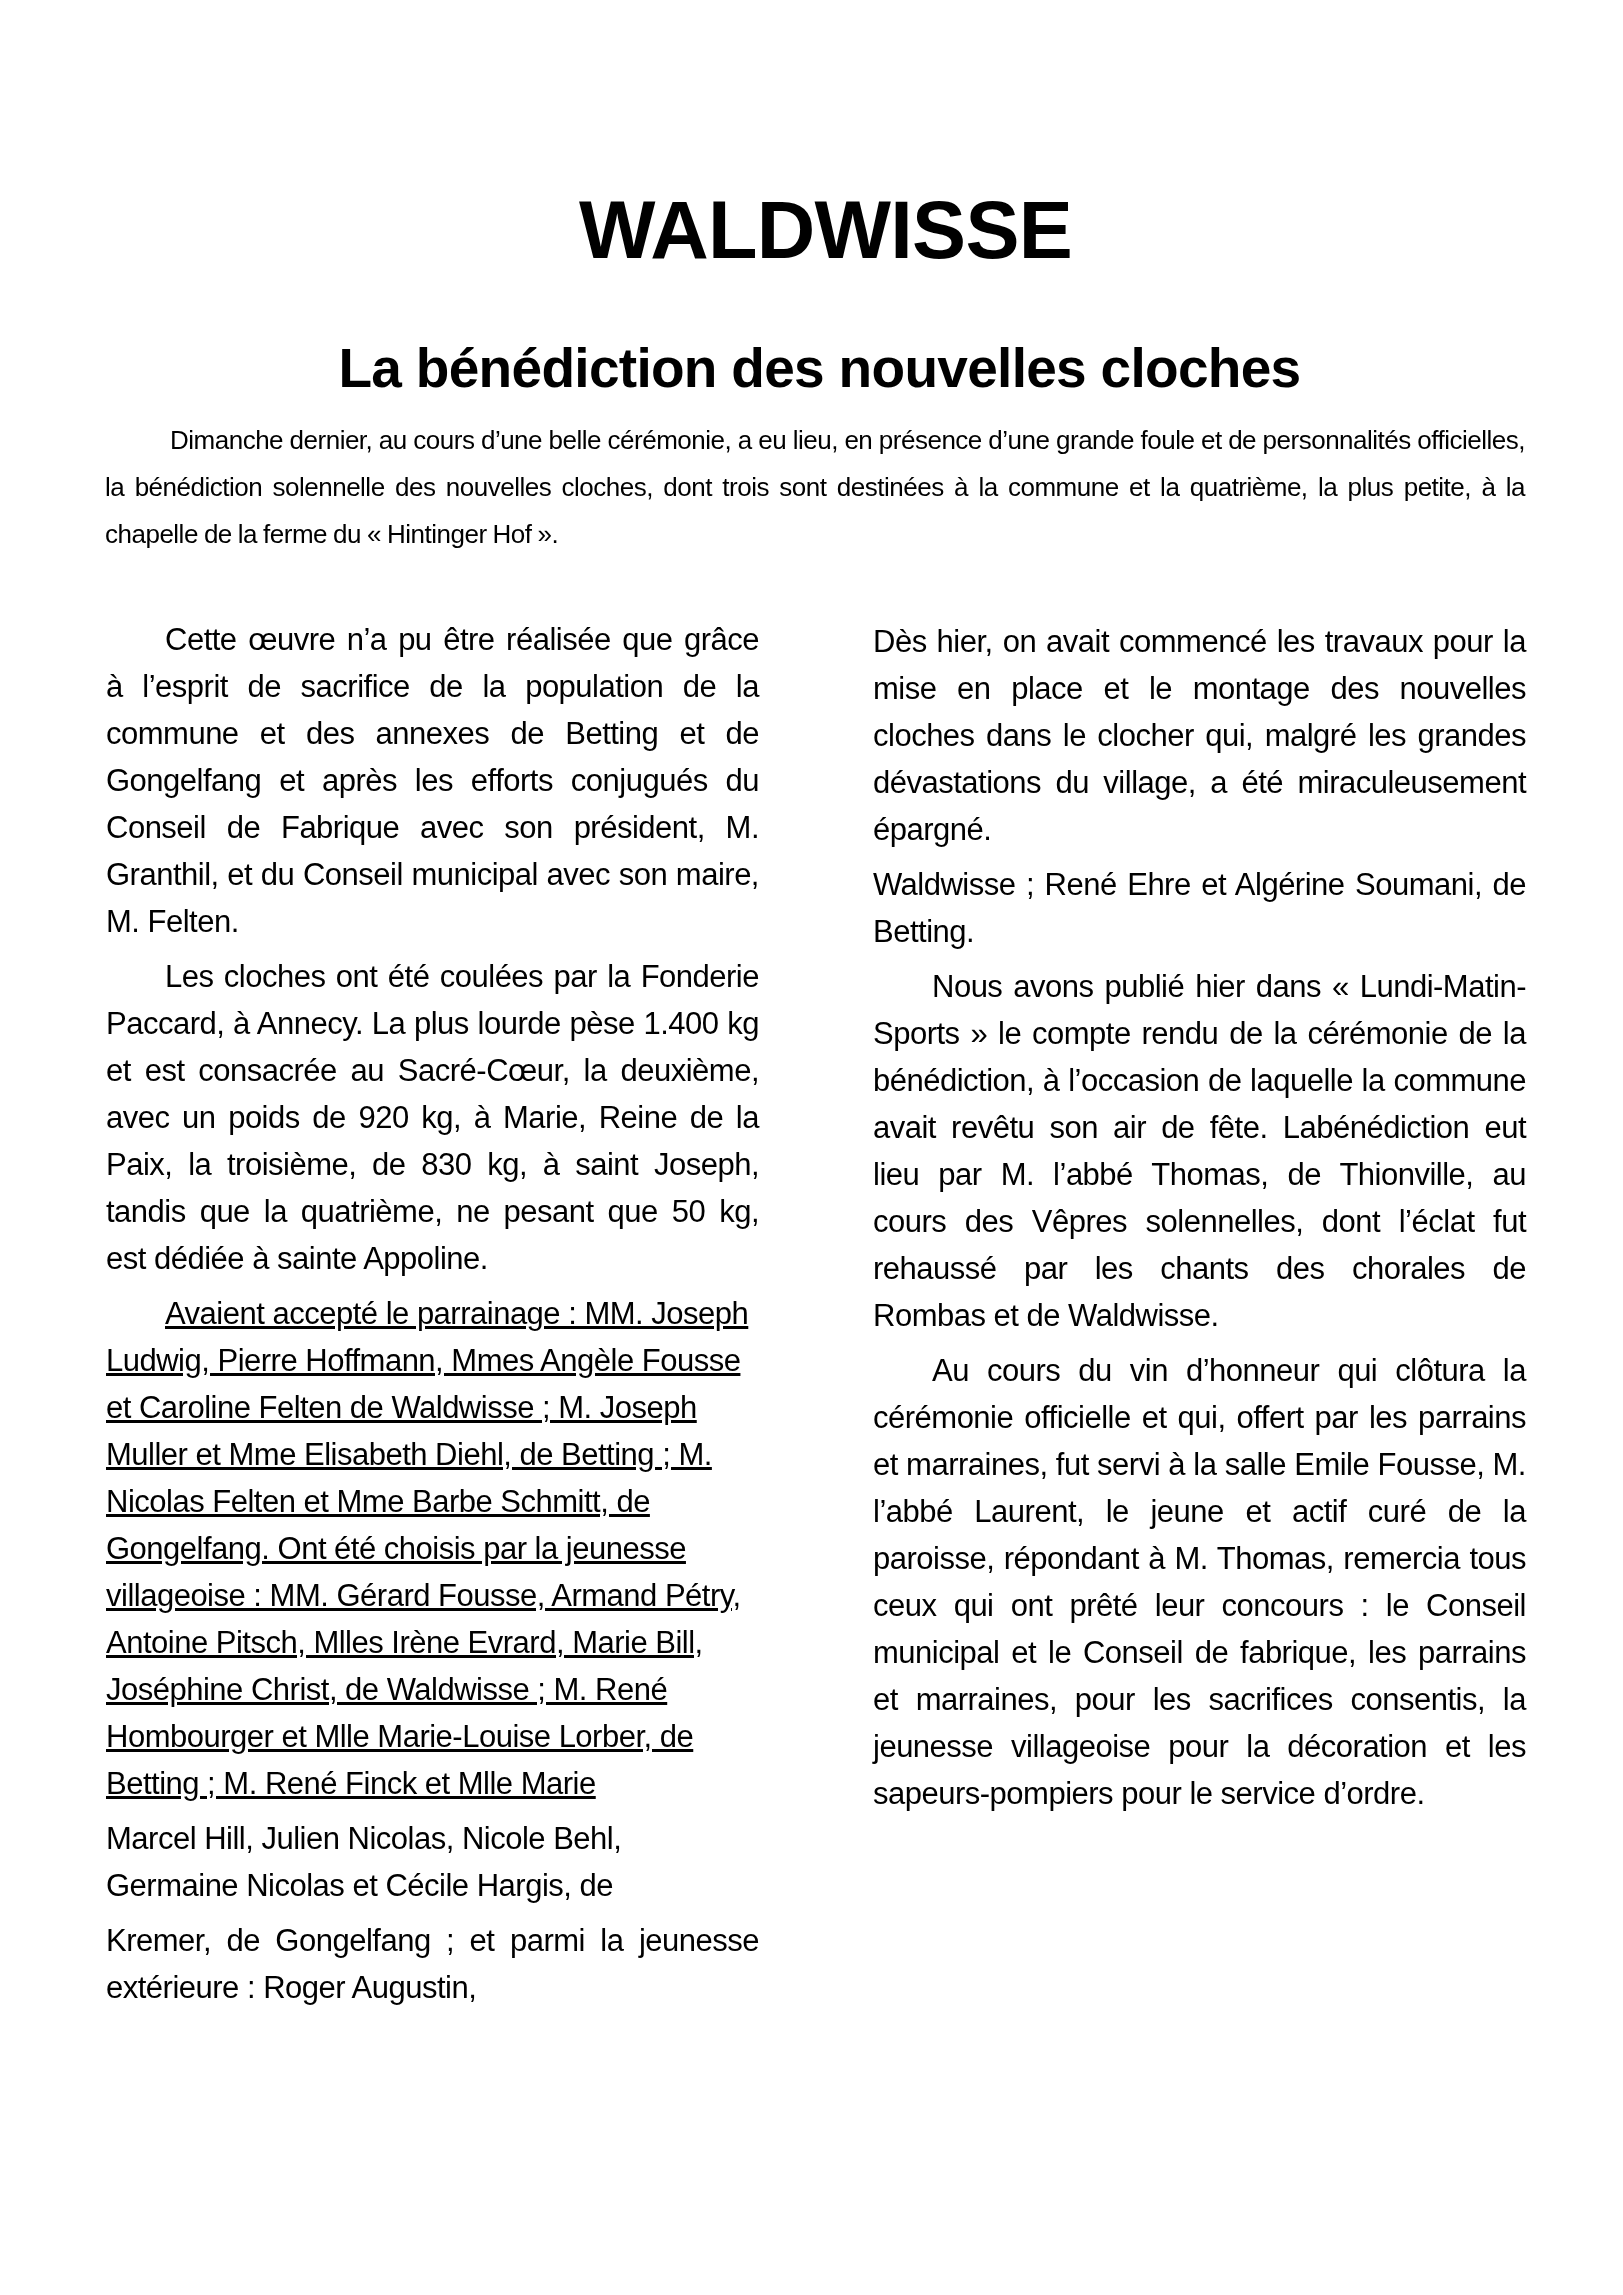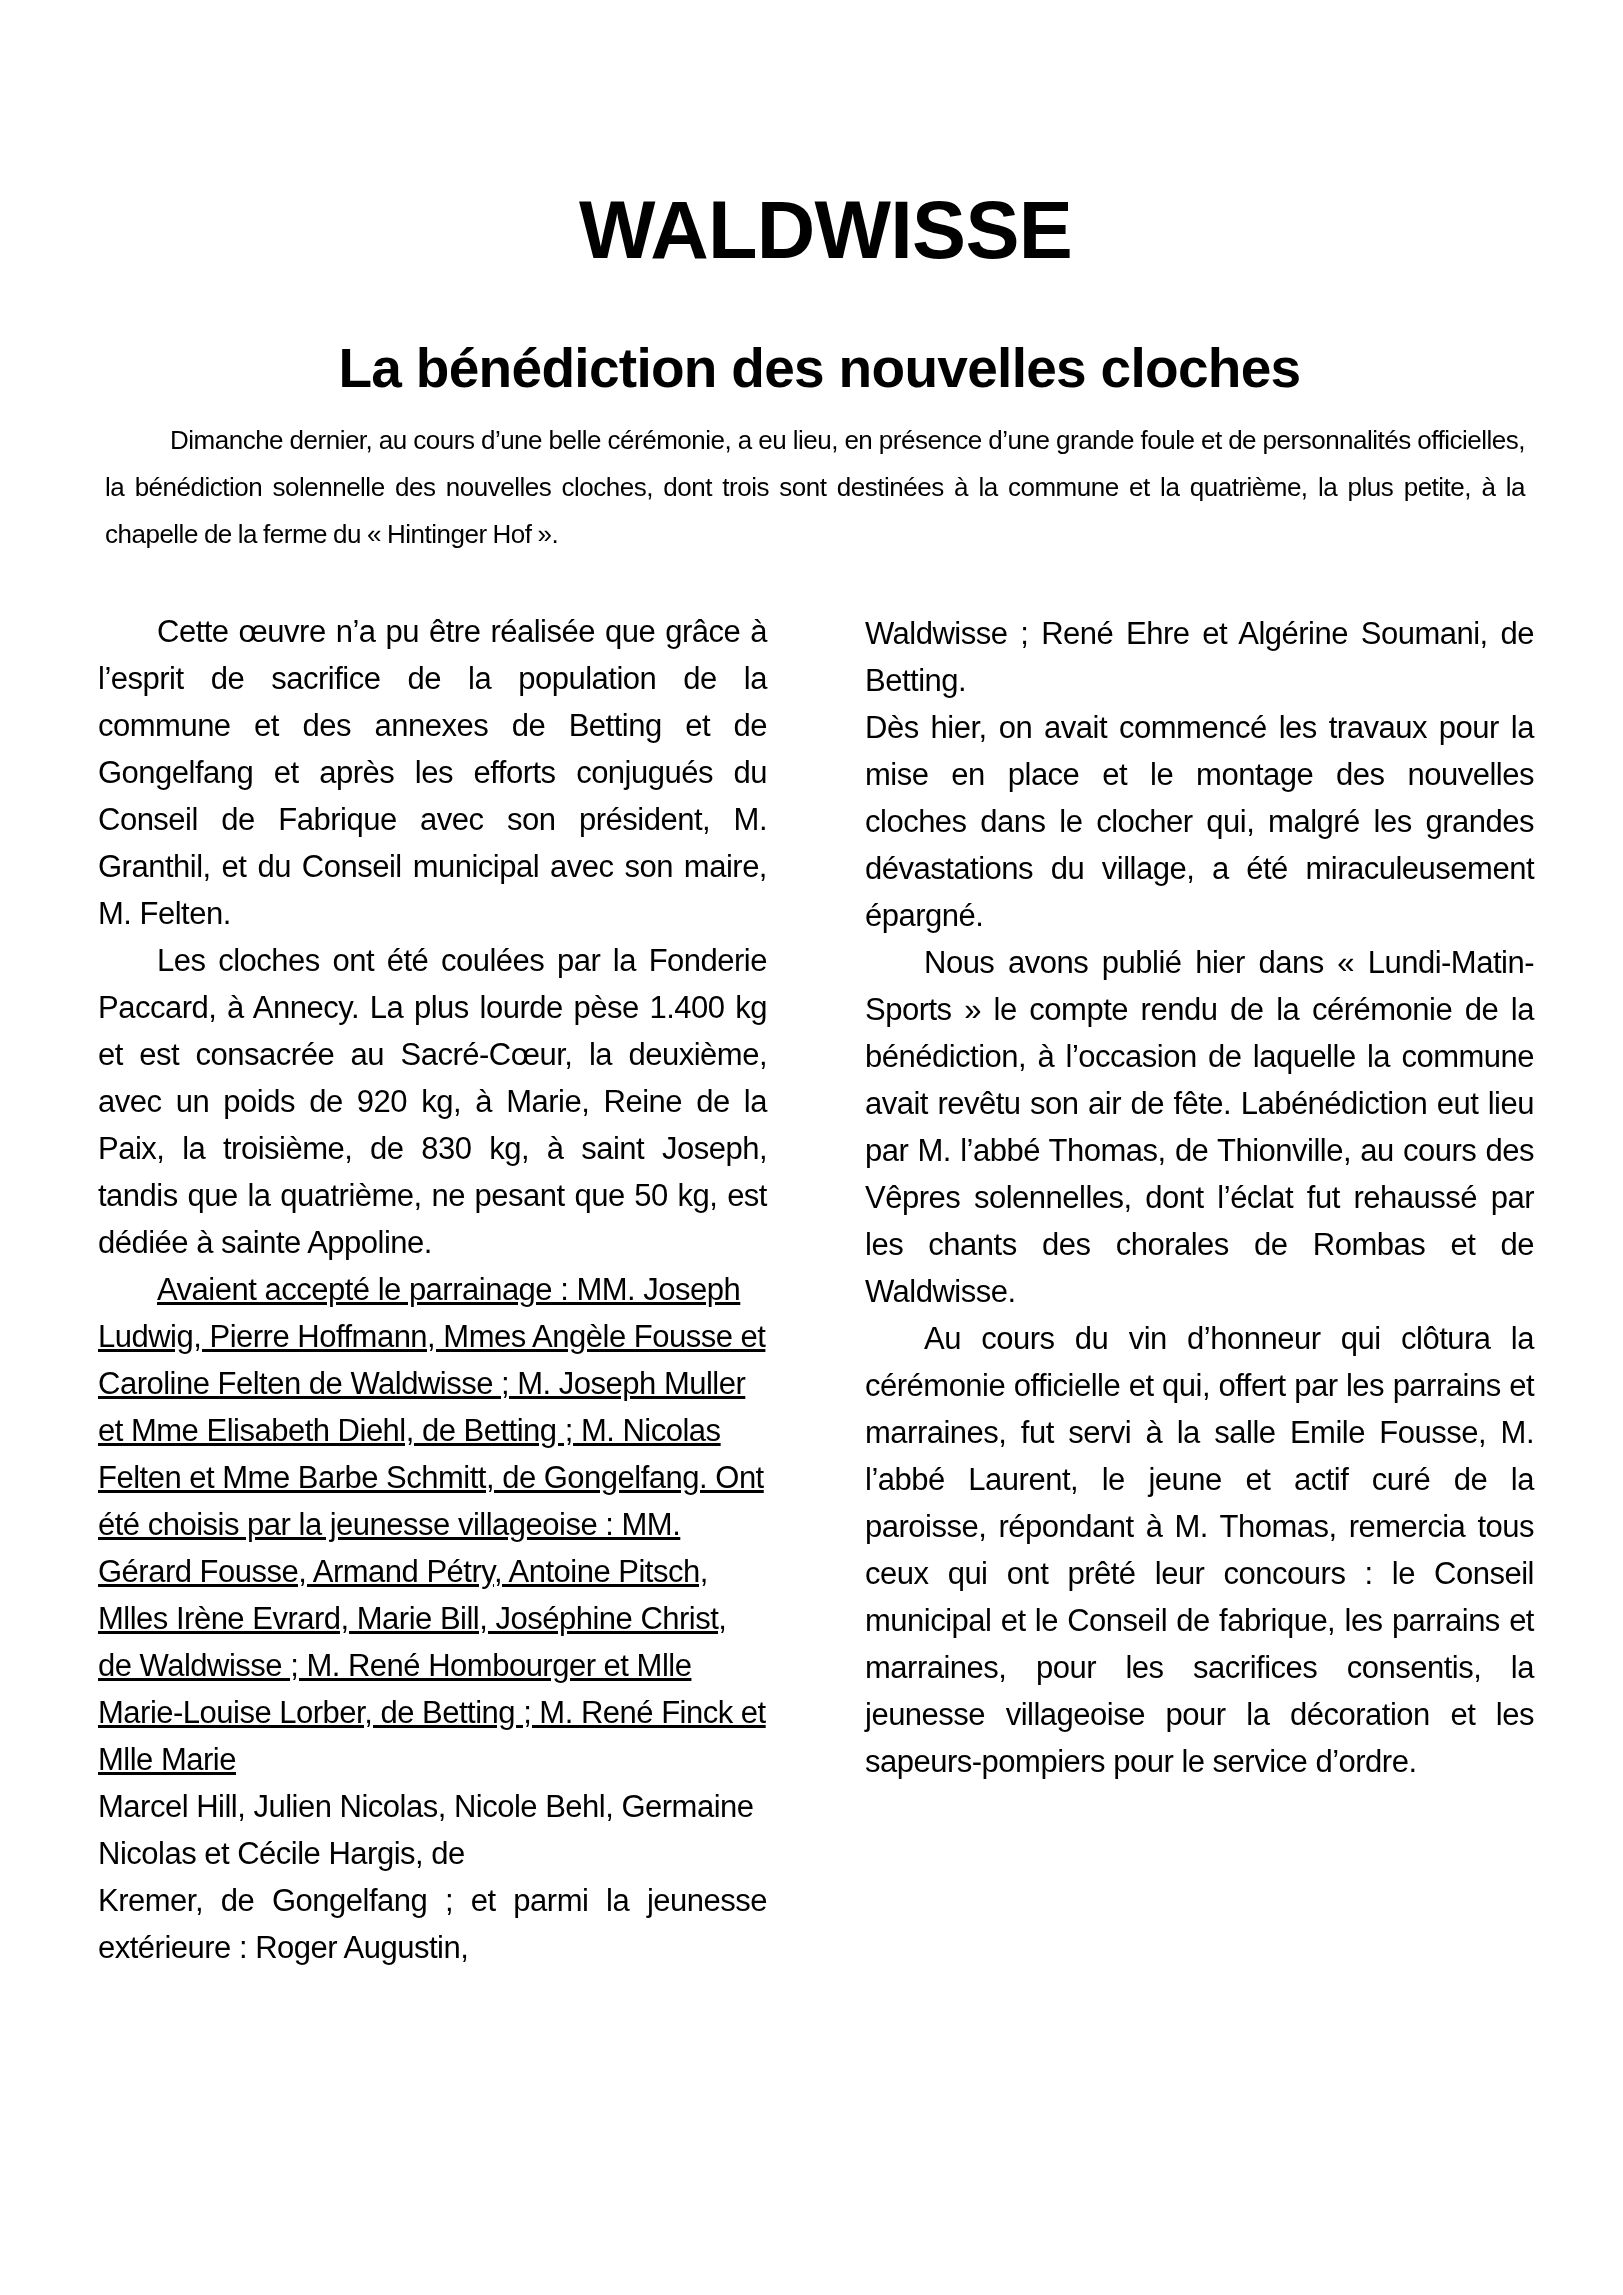--- a/index.html
+++ b/index.html
@@ -62,21 +62,21 @@
     .col-left {
       left: 98px;
       width: 669px;
     }
     .col-right {
       left: 865px;
       width: 669px;
       top: 610px;
     }
     .col p {
-      margin: 0;
+      margin: 8px;
     }
     .indent {
       text-indent: 59px;
     }
     .intro.indent {
       text-indent: 65px;
     }
     .noindent {
       text-indent: 0;
     }
@@ -98,18 +98,18 @@
 
 <div class="col col-left">
   <p class="indent">Cette œuvre n’a pu être réalisée que grâce à l’esprit de sacrifice de la population de la commune et des annexes de Betting et de Gongelfang et après les efforts conjugués du Conseil de Fabrique avec son président, M. Granthil, et du Conseil municipal avec son maire, M. Felten.</p>
   <p class="indent">Les cloches ont été coulées par la Fonderie Paccard, à Annecy. La plus lourde pèse 1.400 kg et est consacrée au Sacré-Cœur, la deuxième, avec un poids de 920 kg, à Marie, Reine de la Paix, la troisième, de 830 kg, à saint Joseph, tandis que la quatrième, ne pesant que 50 kg, est dédiée à sainte Appoline.</p>
   <p class="indent forced-break">Avaient accepté le parrainage : MM. Joseph Ludwig, Pierre Hoffmann, Mmes Angèle Fousse et Caroline Felten de Waldwisse ; M. Joseph Muller et Mme Elisabeth Diehl, de Betting ; M. Nicolas Felten et Mme Barbe Schmitt, de Gongelfang. Ont été choisis par la jeunesse villageoise : MM. Gérard Fousse, Armand Pétry, Antoine Pitsch, Mlles Irène Evrard, Marie Bill, Joséphine Christ, de Waldwisse ; M. René Hombourger et Mlle Marie-Louise Lorber, de Betting ; M. René Finck et Mlle Marie</p>
   <p class="noindent left-last">Marcel Hill, Julien Nicolas, Nicole Behl, Germaine Nicolas et Cécile Hargis, de</p>
   <p class="noindent">Kremer, de Gongelfang ; et parmi la jeunesse extérieure : Roger Augustin,</p>
 </div>
 
 <div class="col col-right">
+  <p class="noindent">Dès hier, on avait commencé les travaux pour la mise en place et le montage des nouvelles cloches dans le clocher qui, malgré les grandes dévastations du village, a été miraculeusement épargné.</p>
   <p class="noindent">Waldwisse ; René Ehre et Algérine Soumani, de Betting.</p>
-  <p class="noindent">Dès hier, on avait commencé les travaux pour la mise en place et le montage des nouvelles cloches dans le clocher qui, malgré les grandes dévastations du village, a été miraculeusement épargné.</p>
   <p class="indent">Nous avons publié hier dans « Lundi-Matin-Sports » le compte rendu de la cérémonie de la bénédiction, à l’occasion de laquelle la commune avait revêtu son air de fête. Labénédiction eut lieu par M. l’abbé Thomas, de Thionville, au cours des Vêpres solennelles, dont l’éclat fut rehaussé par les chants des chorales de Rombas et de Waldwisse.</p>
   <p class="indent">Au cours du vin d’honneur qui clôtura la cérémonie officielle et qui, offert par les parrains et marraines, fut servi à la salle Emile Fousse, M. l’abbé Laurent, le jeune et actif curé de la paroisse, répondant à M. Thomas, remercia tous ceux qui ont prêté leur concours : le Conseil municipal et le Conseil de fabrique, les parrains et marraines, pour les sacrifices consentis, la jeunesse villageoise pour la décoration et les sapeurs-pompiers pour le service d’ordre.</p>
 </div>
 
 
 </body></html>

